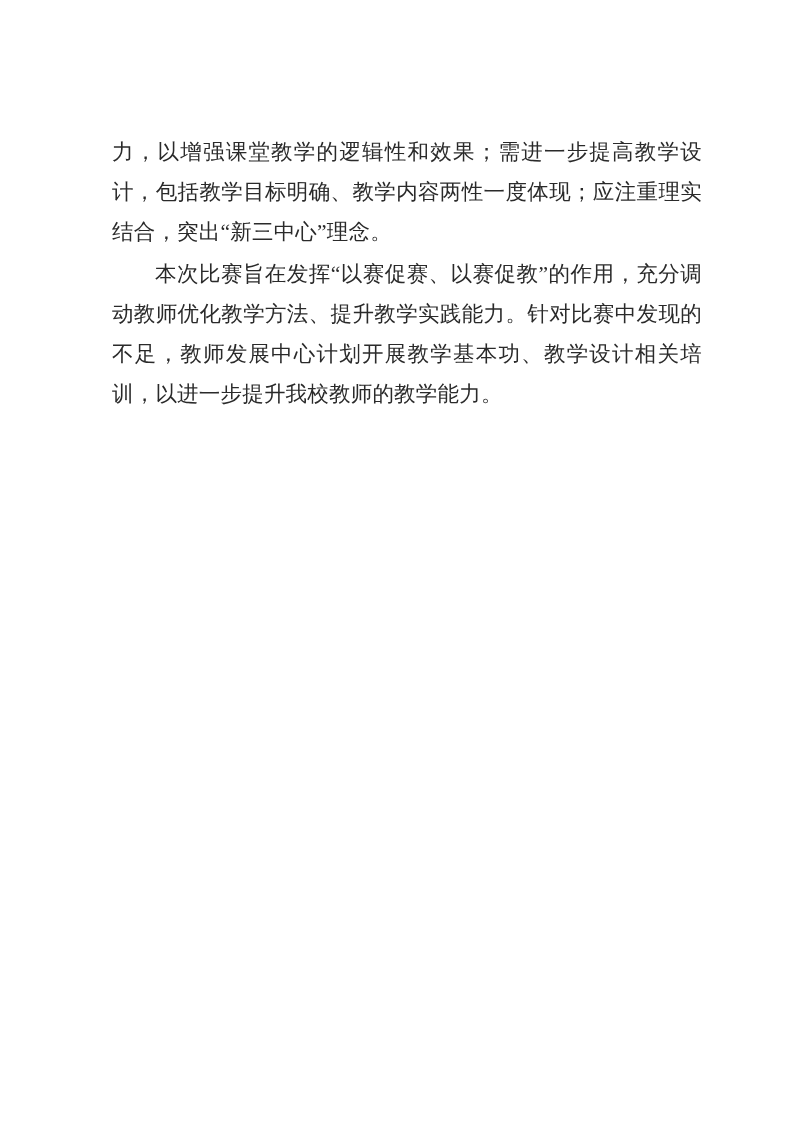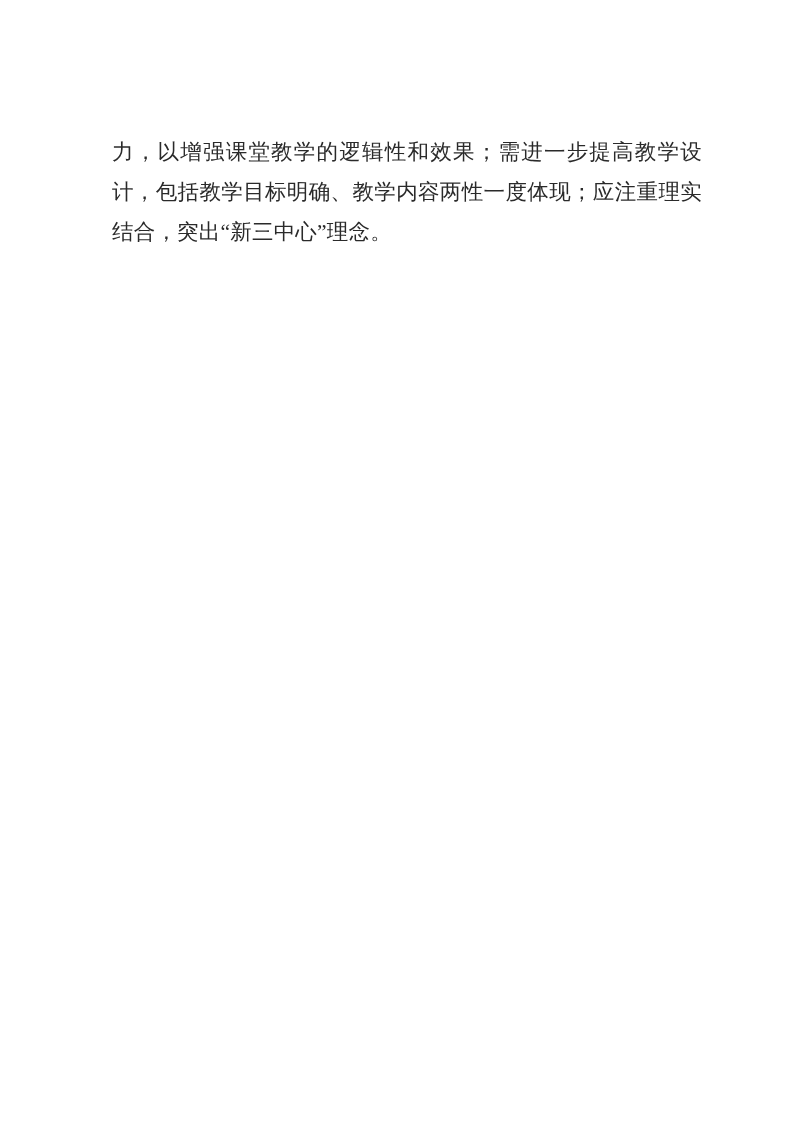--- a/index.html
+++ b/index.html
@@ -37,14 +37,15 @@
   .para.indent {
     text-indent: 2em;
   }
 </style>
 </head>
 <body>
 
 <div class="page">
   <div class="doc-body">
     <p class="para">力，以增强课堂教学的逻辑性和效果；需进一步提高教学设计，包括教学目标明确、教学内容两性一度体现；应注重理实结合，突出“新三中心”理念。</p>
+    <p class="para indent">本次比赛旨在发挥“以赛促赛、以赛促教”的作用，充分调动教师优化教学方法、提升教学实践能力。针对比赛中发现的不足，教师发展中心计划开展教学基本功、教学设计相关培训，以进一步提升我校教师的教学能力。</p>
   </div>
 </div>
 
 </body></html>

